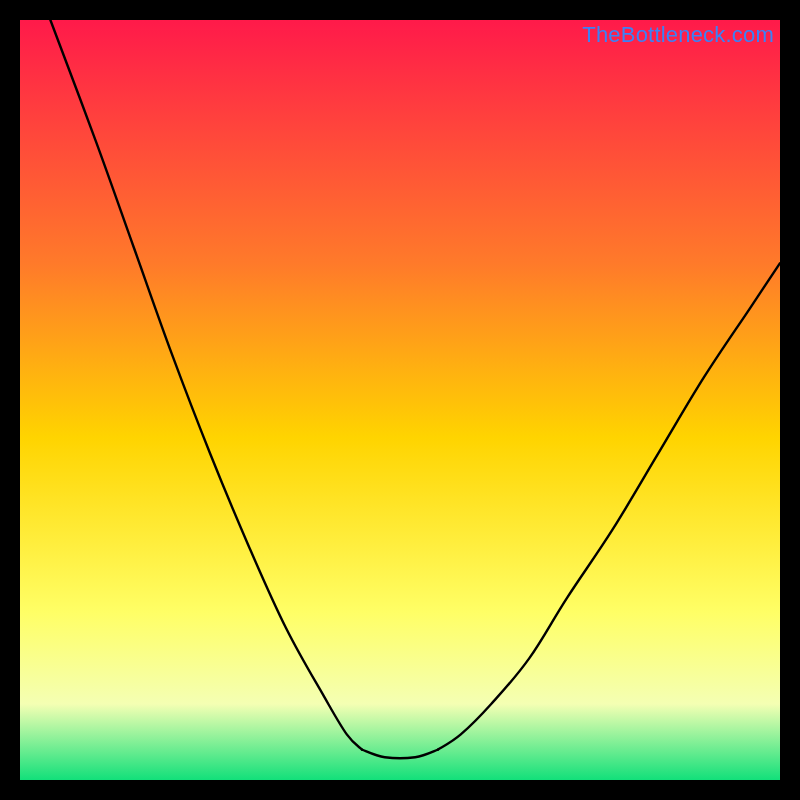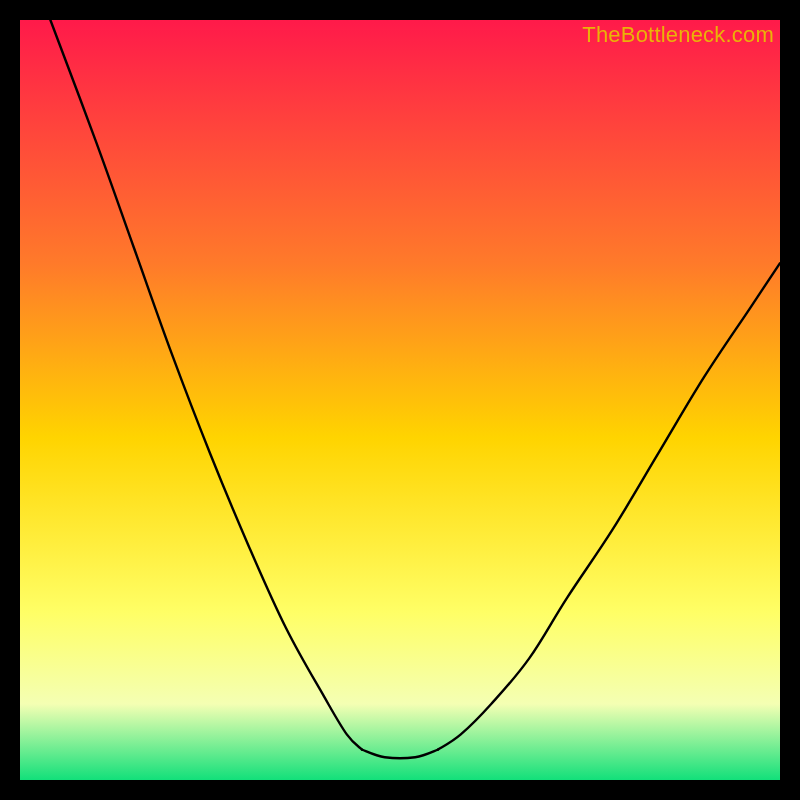--- a/index.html
+++ b/index.html
@@ -31,21 +31,21 @@
     position: absolute;
     left: 0;
     top: 0;
     width: 760px;
     height: 760px;
   }
   .watermark {
     position: absolute;
     top: 2px;
     right: 6px;
-    color: #eab308;
+    color: #3b82f6;
     font-size: 22px;
     font-weight: 500;
     letter-spacing: 0.2px;
     z-index: 10;
     user-select: none;
   }
   svg.curves {
     position: absolute;
     left: 0;
     top: 0;

